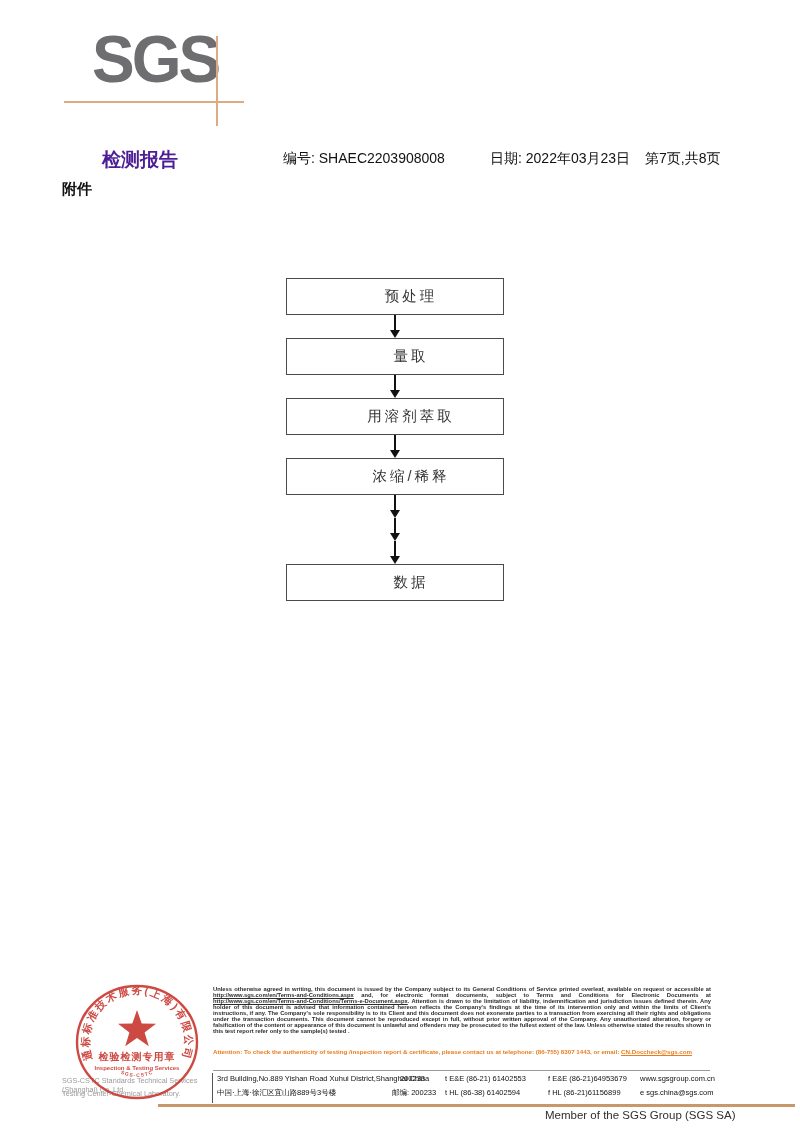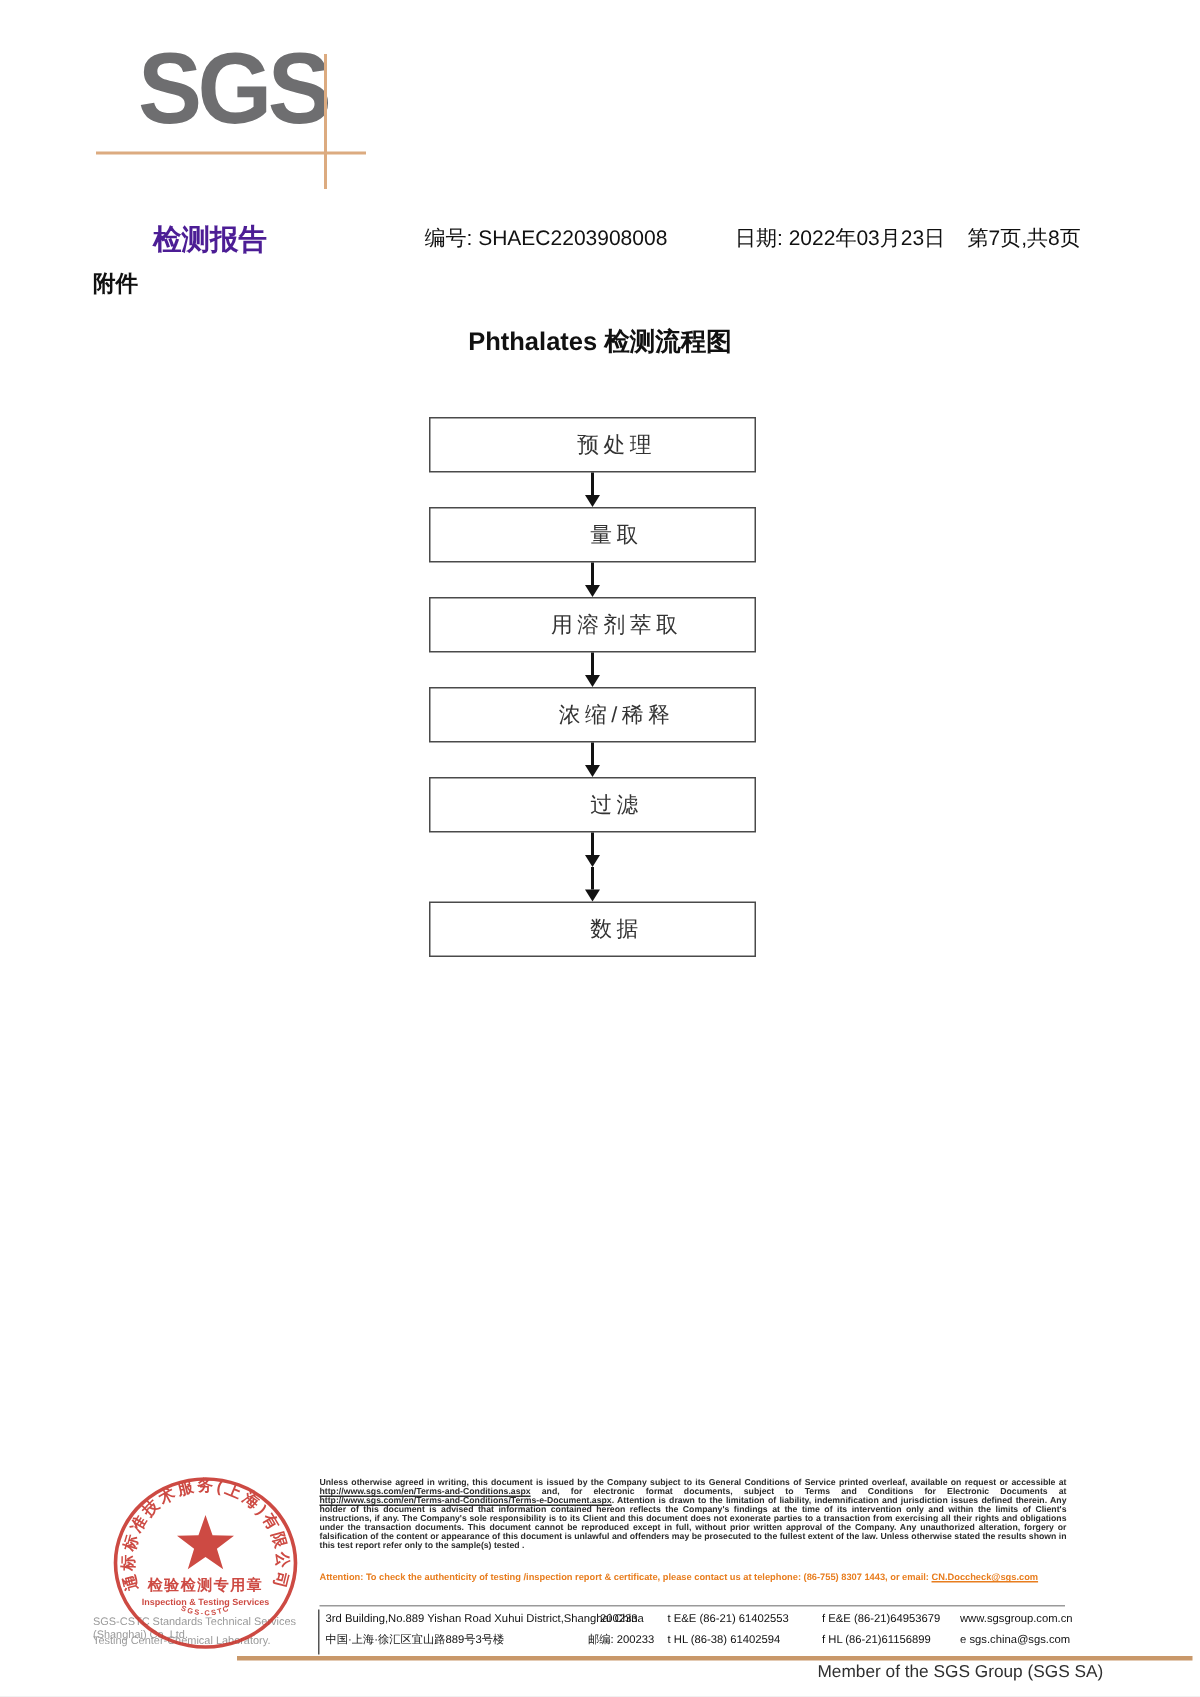--- a/index.html
+++ b/index.html
@@ -67,21 +67,20 @@
   <div class="logo-vline"></div>
 
   <div class="hdr">
     <span class="report-title">检测报告</span>
     <span class="no">编号: SHAEC2203908008</span>
     <span class="date">日期: 2022年03月23日</span>
     <span class="page-info">第7页,共8页</span>
   </div>
   <div class="attachment">附件</div>
 
-  <div class="fc-title">Phthalates 检测流程图</div>
 
   <div class="fc">
     <div class="fc-box">
         <span>预处理</span>
       </div>
     <div class="fc-arrow">
         <div class="shaft"></div>
         <div class="head"></div>
       </div>
     <div class="fc-box">
@@ -97,23 +96,20 @@
     <div class="fc-arrow">
         <div class="shaft"></div>
         <div class="head"></div>
       </div>
     <div class="fc-box">
         <span>浓缩/稀释</span>
       </div>
     <div class="fc-arrow">
         <div class="shaft"></div>
         <div class="head"></div>
-      </div>
-    <div class="fc-box">
-        <span>过滤</span>
       </div>
     <div class="fc-arrow">
         <div class="shaft"></div>
         <div class="head"></div>
       </div>
     <div class="fc-arrow">
         <div class="shaft"></div>
         <div class="head"></div>
       </div>
     <div class="fc-box">

